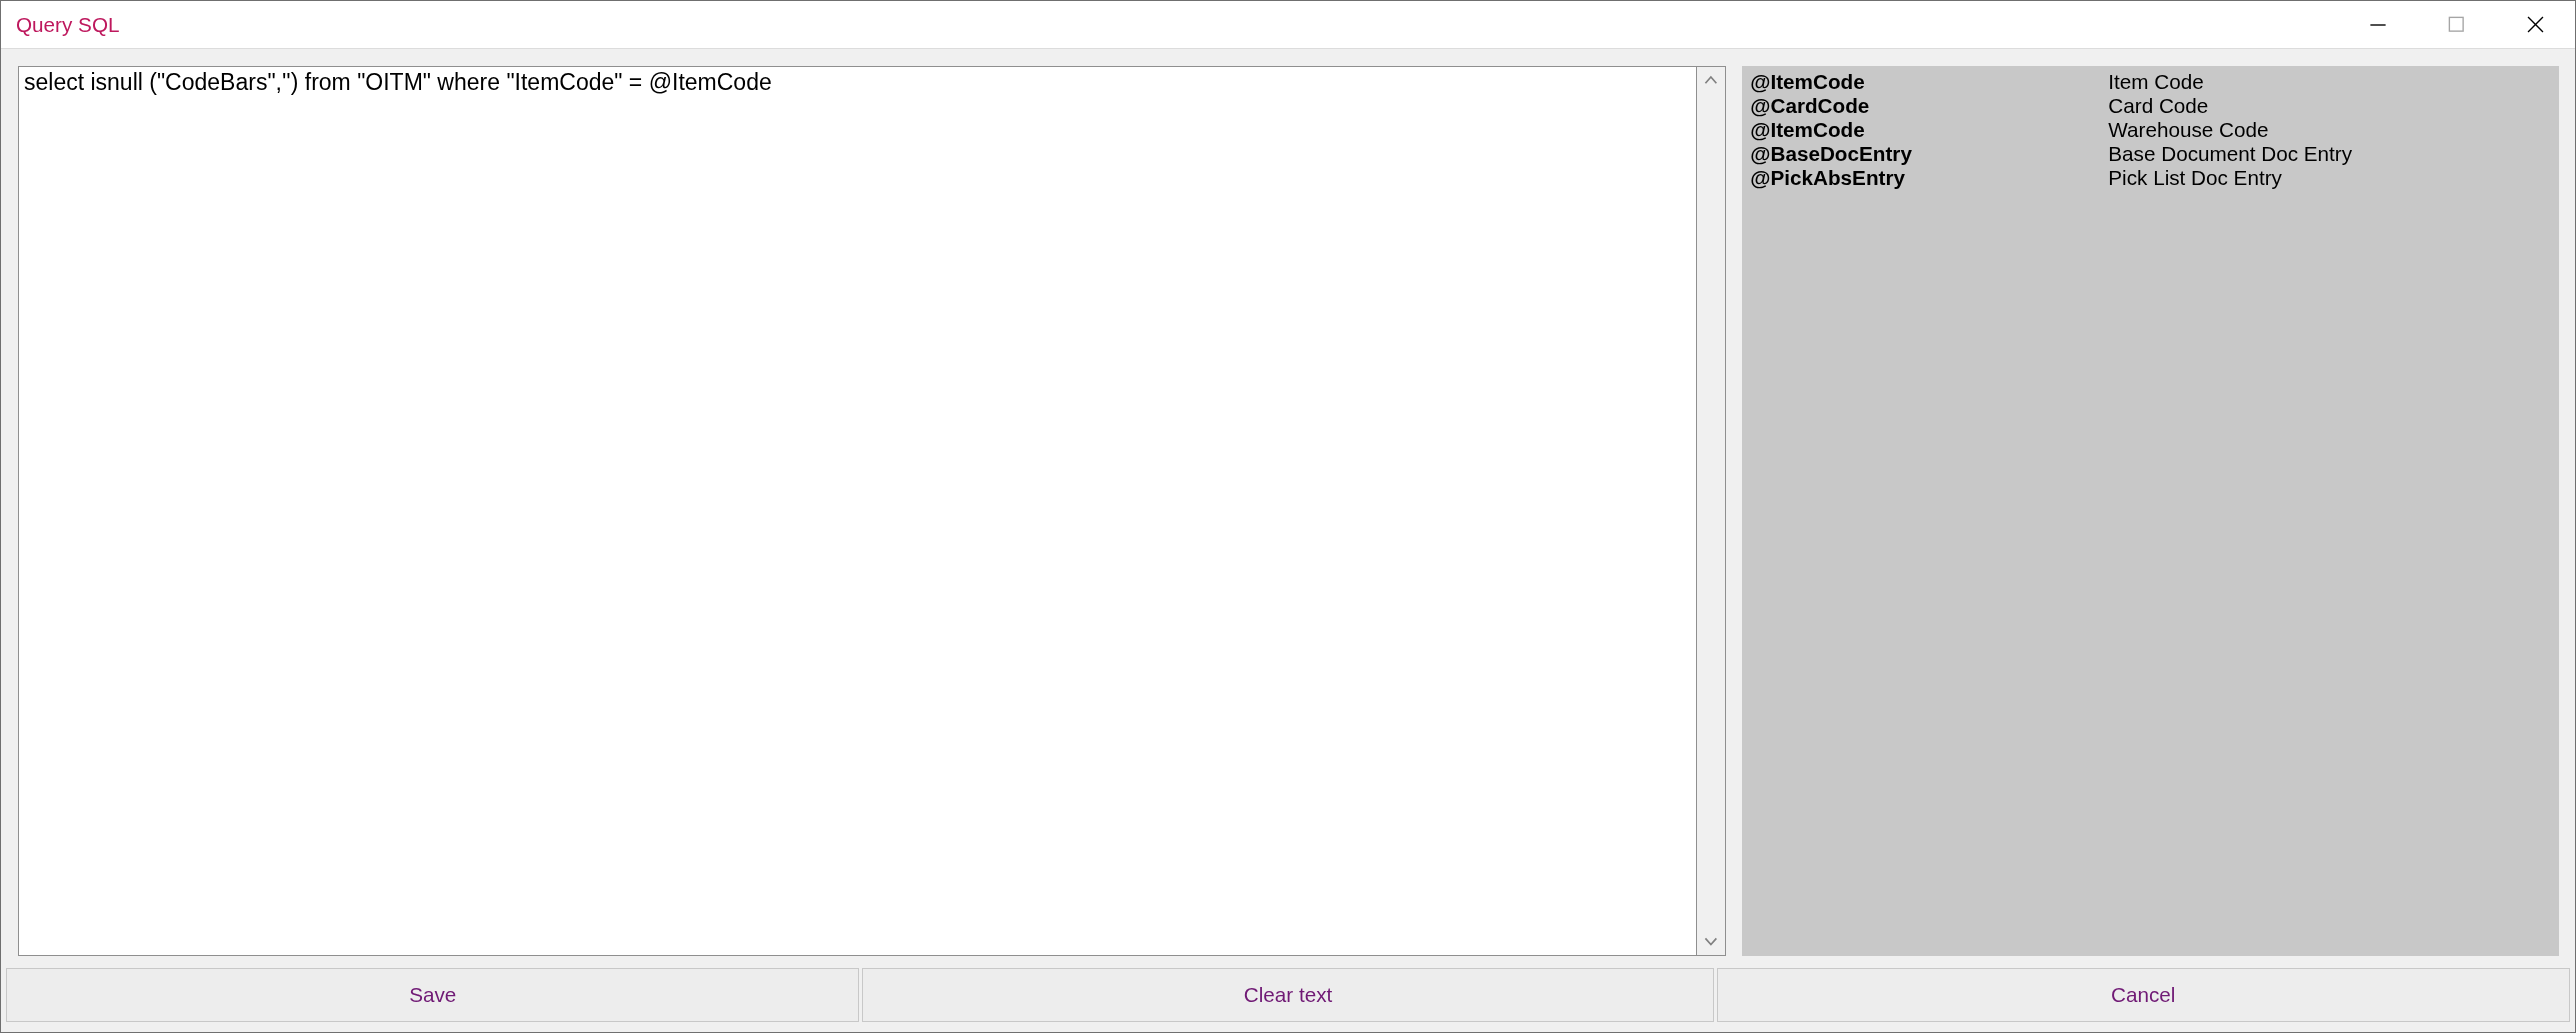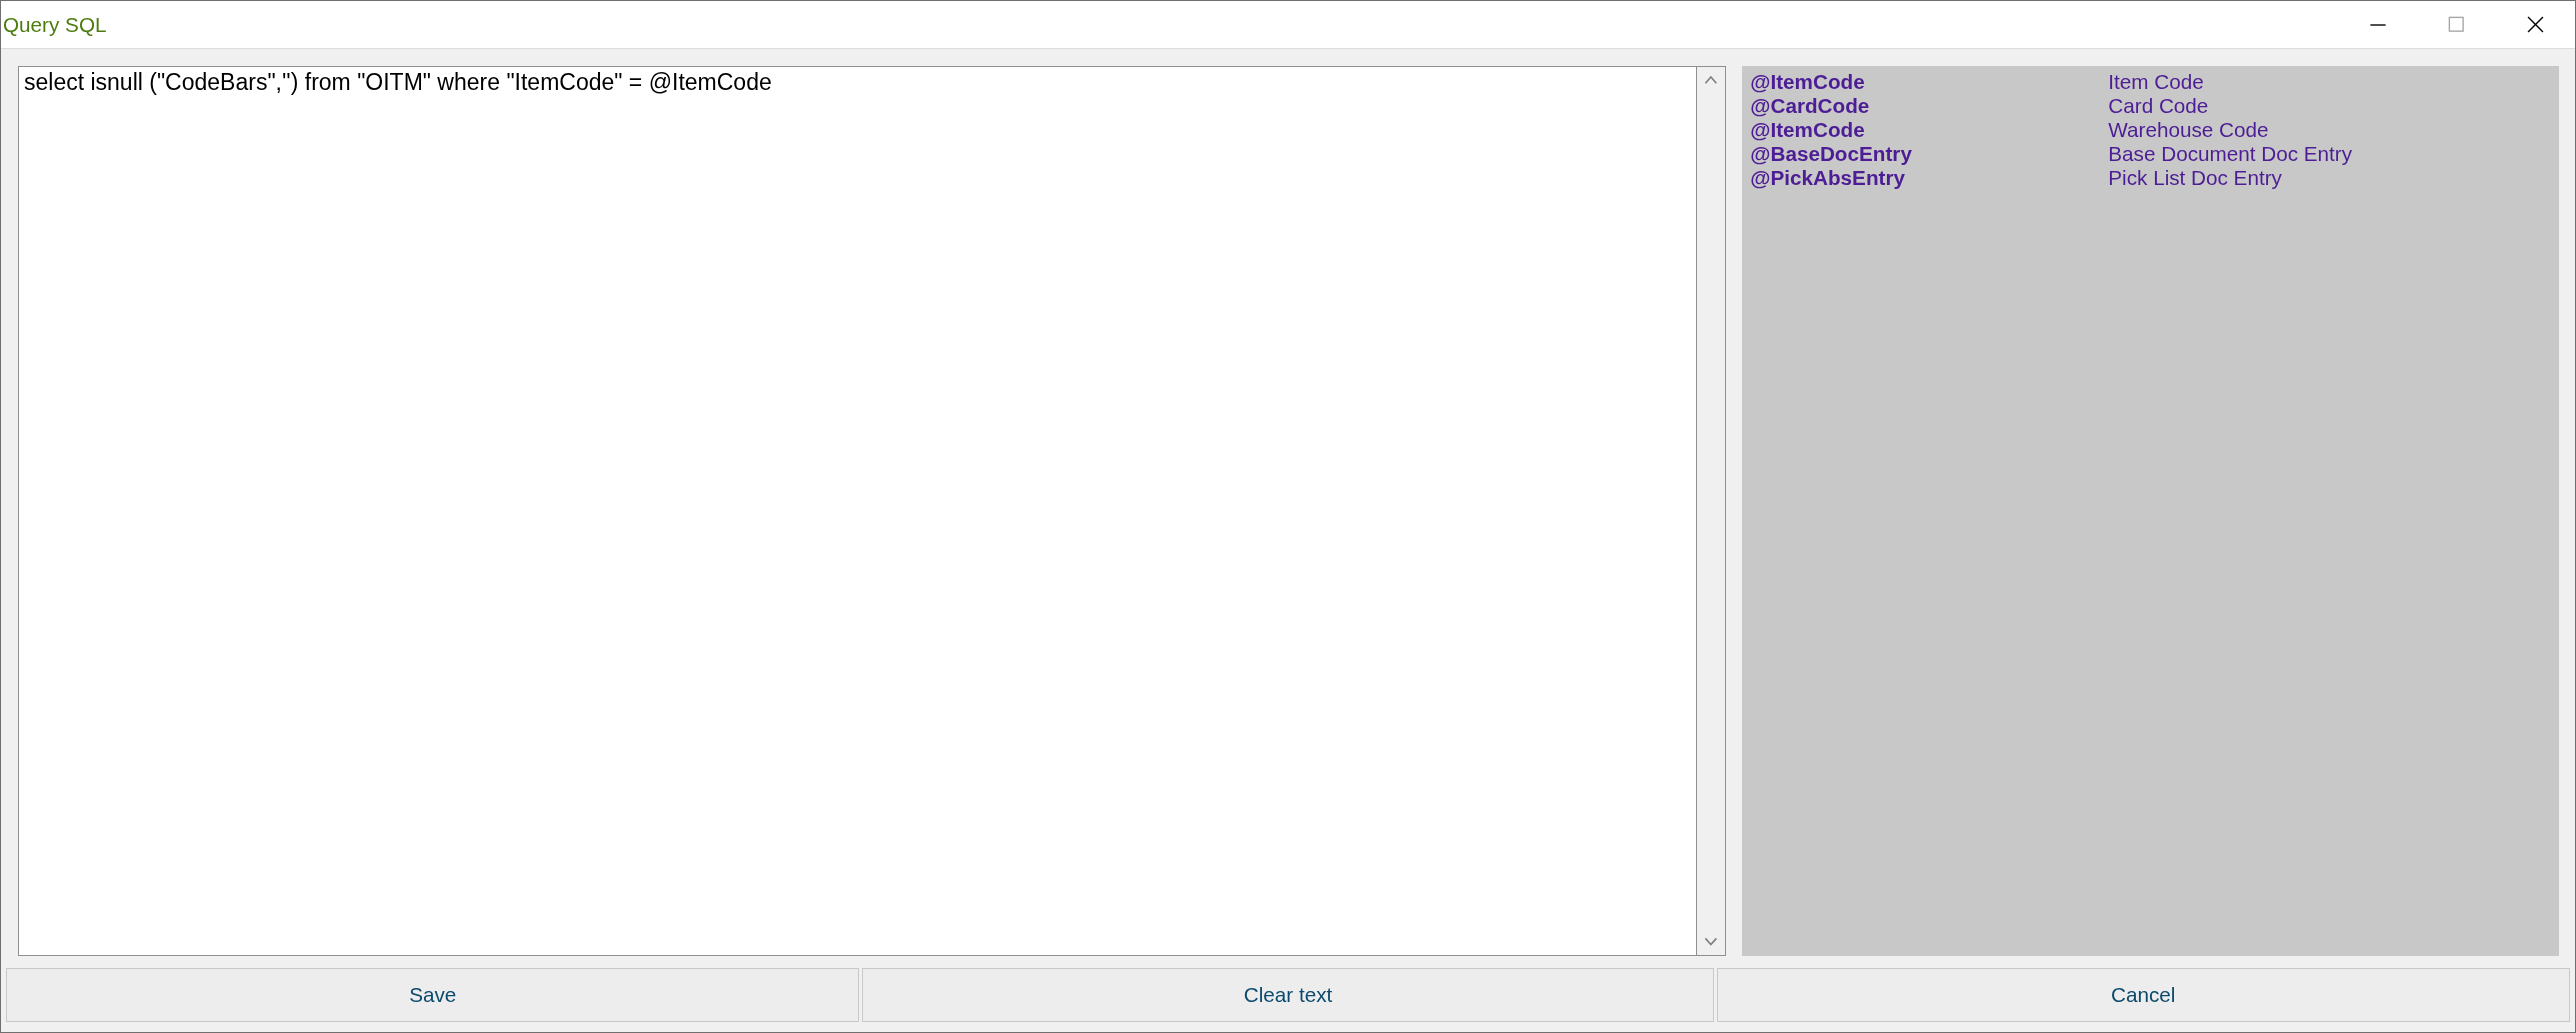--- a/index.html
+++ b/index.html
@@ -28,22 +28,22 @@
     .title-bar {
       height: 48px;
       background: #ffffff;
       display: flex;
       align-items: center;
       border-bottom: 0.7px solid #dcdcdc;
     }
 
     .title-text {
       font-size: 20.7px;
-      color: #4d7c0f;
-      padding-left: 2px;
+      color: #be185d;
+      padding-left: 15px;
       flex: 1;
     }
 
     .window-controls {
       display: flex;
       height: 100%;
     }
 
     .wc-btn {
       width: 79px;
@@ -121,21 +121,21 @@
       flex: 1;
       background: #c8c8c8;
       padding: 4.1px 8.3px;
       overflow: hidden;
     }
 
     .param-row {
       display: flex;
       line-height: 24px;
       font-size: 20.7px;
-      color: #4c1d95;
+      color: #000000;
     }
 
     .param-name {
       font-weight: bold;
       width: 358px;
       flex-shrink: 0;
     }
 
     .param-desc {
       flex: 1;
@@ -148,21 +148,21 @@
       display: flex;
       padding: 12.4px 4.1px 9.6px 4.1px;
     }
 
     .btn {
       flex: 1;
       margin: 0 1.4px;
       background: #ededed;
       border: 1.4px solid #c8c8c8;
       font-size: 20.7px;
-      color: #0c4a6e;
+      color: #701a75;
       display: flex;
       align-items: center;
       justify-content: center;
       cursor: default;
     }
 
   </style>
 </head>
 <body>
 

